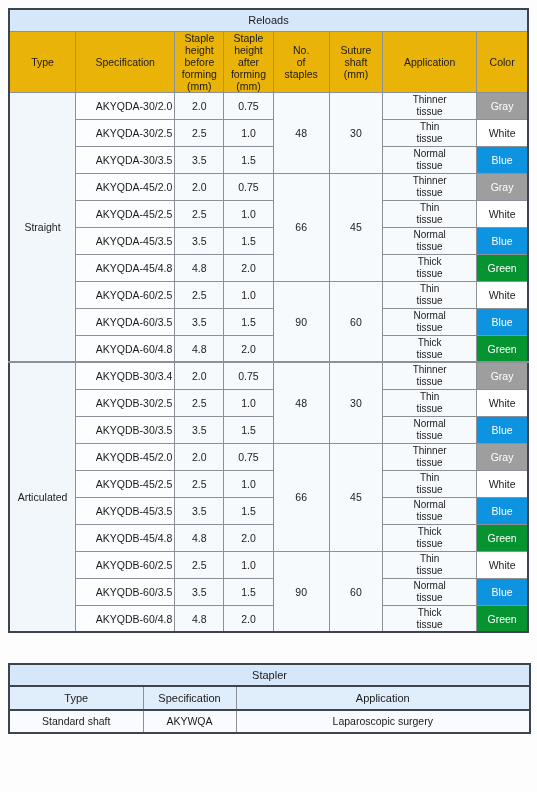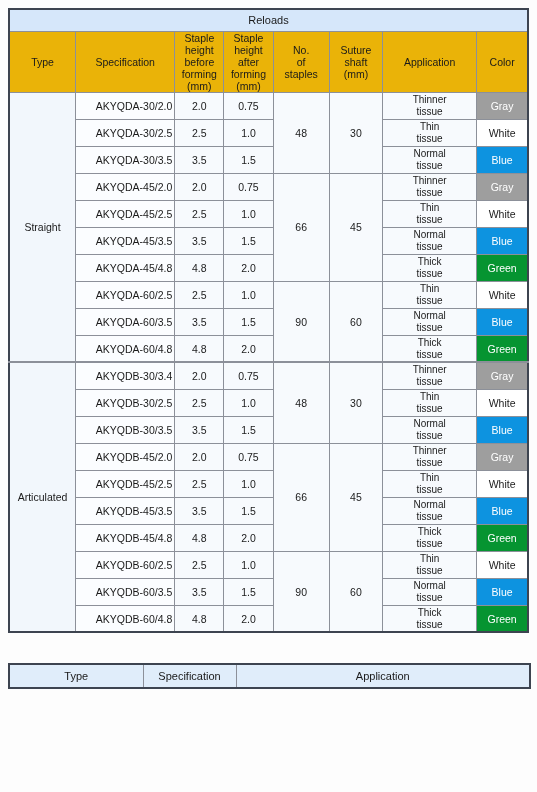--- a/index.html
+++ b/index.html
@@ -356,23 +356,31 @@
       </tbody>
   </table>
 
   <table class="grid" id="stapler-table">
     <colgroup>
       <col style="width:134px">
         <col style="width:93px">
         <col style="width:294px">
     </colgroup>
     <thead>
+      <tr class="title-row">
+        <td colspan="3">Stapler</td>
+      </tr>
       <tr class="head-row">
         <th>Type</th>
         <th>Specification</th>
         <th>Application</th>
       </tr>
     </thead>
     <tbody id="stapler-body">
+        <tr>
+          <td>Standard shaft</td>
+          <td>AKYWQA</td>
+          <td>Laparoscopic surgery</td>
+        </tr>
       </tbody>
   </table>
 
 </div>
 
 </body></html>

